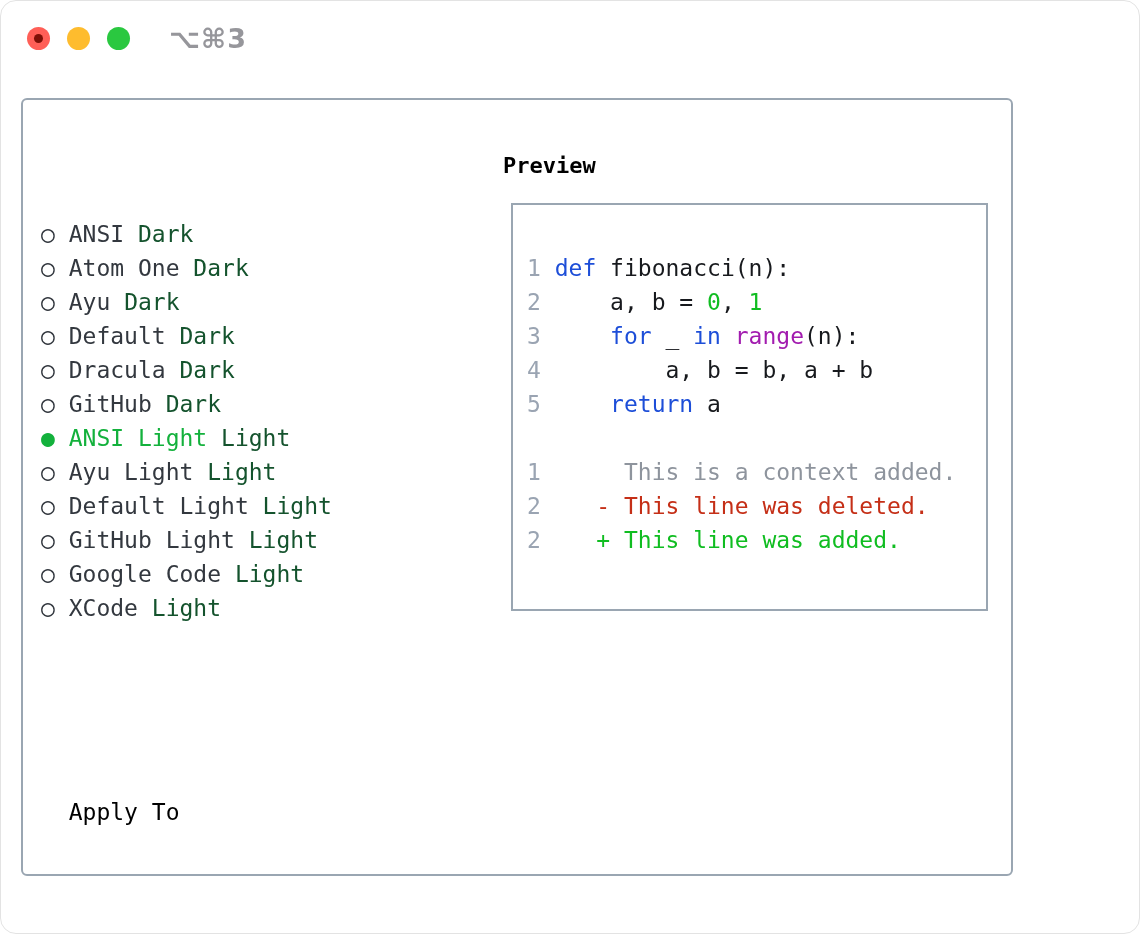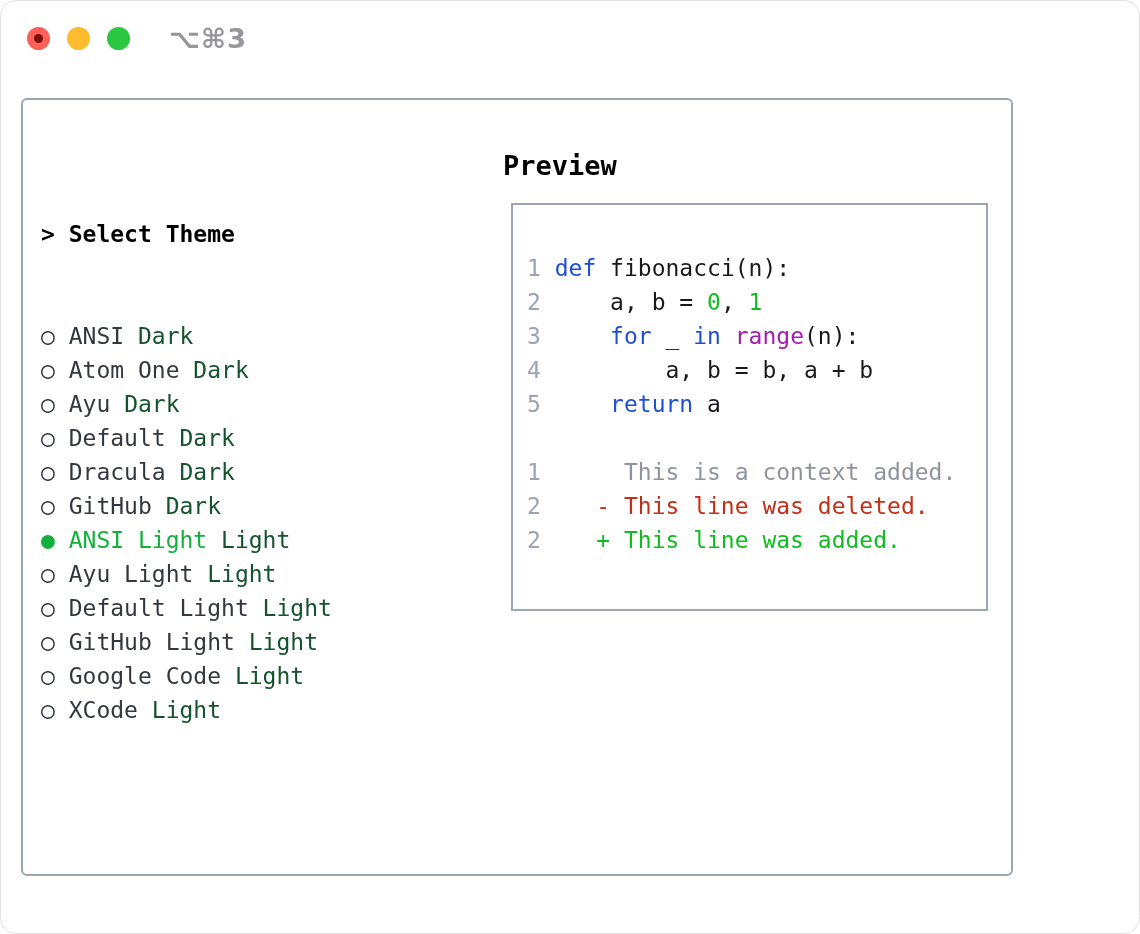--- a/index.html
+++ b/index.html
@@ -37,21 +37,21 @@
   .blank{height:34px;}
   .prompt,.list-title{font-weight:bold;color:#000;}
   .marker{color:#33383f;}
   .marker.sel{color:#13b13c;}
   .tname{color:#33383f;}
   .tname.sel{color:#13b13c;text-align:center;}
   .variant{color:#14532d;}
   .apply-title{color:#000;}
   
   .preview-title{
-    position:absolute;left:480px;top:49px;font-size:27px;line-height:34px;
+    position:absolute;left:480px;top:49px;font-size:22px;line-height:34px;
     font-weight:bold;color:#000;
   }
   .preview-box{
     position:absolute;left:488px;top:103px;width:477px;height:408px;
     border:2px solid #9aa6b2;box-sizing:border-box;background:#fff;
   }
   .preview-box pre{
     margin:0;padding:46px 0 0 14px;font-family:inherit;
     font-size:23px;line-height:34px;color:#17191d;
   }
@@ -74,23 +74,23 @@
         <span class="dot"></span>
       </span>
     <span class="tl yellow"></span>
     <span class="tl green"></span>
     <span class="shortcut">⌥⌘3</span>
   </div>
 
   <div class="panel">
 
     <div class="left-col">
-      <div class="row"><span class="prompt">&gt;</span> <span class="list-title">Select Theme</span></div>
       <div id="theme-list"><div class="row"><span class="marker">○</span> <span class="tname">ANSI</span> <span class="variant">Dark</span></div><div class="row"><span class="marker">○</span> <span class="tname">Atom One</span> <span class="variant">Dark</span></div><div class="row"><span class="marker">○</span> <span class="tname">Ayu</span> <span class="variant">Dark</span></div><div class="row"><span class="marker">○</span> <span class="tname">Default</span> <span class="variant">Dark</span></div><div class="row"><span class="marker">○</span> <span class="tname">Dracula</span> <span class="variant">Dark</span></div><div class="row"><span class="marker">○</span> <span class="tname">GitHub</span> <span class="variant">Dark</span></div><div class="row"><span class="marker sel">●</span> <span class="tname sel">ANSI Light</span> <span class="variant">Light</span></div><div class="row"><span class="marker">○</span> <span class="tname">Ayu Light</span> <span class="variant">Light</span></div><div class="row"><span class="marker">○</span> <span class="tname">Default Light</span> <span class="variant">Light</span></div><div class="row"><span class="marker">○</span> <span class="tname">GitHub Light</span> <span class="variant">Light</span></div><div class="row"><span class="marker">○</span> <span class="tname">Google Code</span> <span class="variant">Light</span></div><div class="row"><span class="marker">○</span> <span class="tname">XCode</span> <span class="variant">Light</span></div></div>
       <div class="blank"></div>
+      <div class="row">  <span class="apply-title">Apply To</span></div>
       
       
       
     </div>
 
     <div class="preview-title">Preview</div>
 
     <div class="preview-box">
       <pre id="preview-code"><span class="ln">1</span> <span class="kw">def</span><span class="pl"> fibonacci(n):</span>
 <span class="ln">2</span> <span class="pl">    a, b = </span><span class="num">0</span><span class="pl">, </span><span class="num">1</span>

